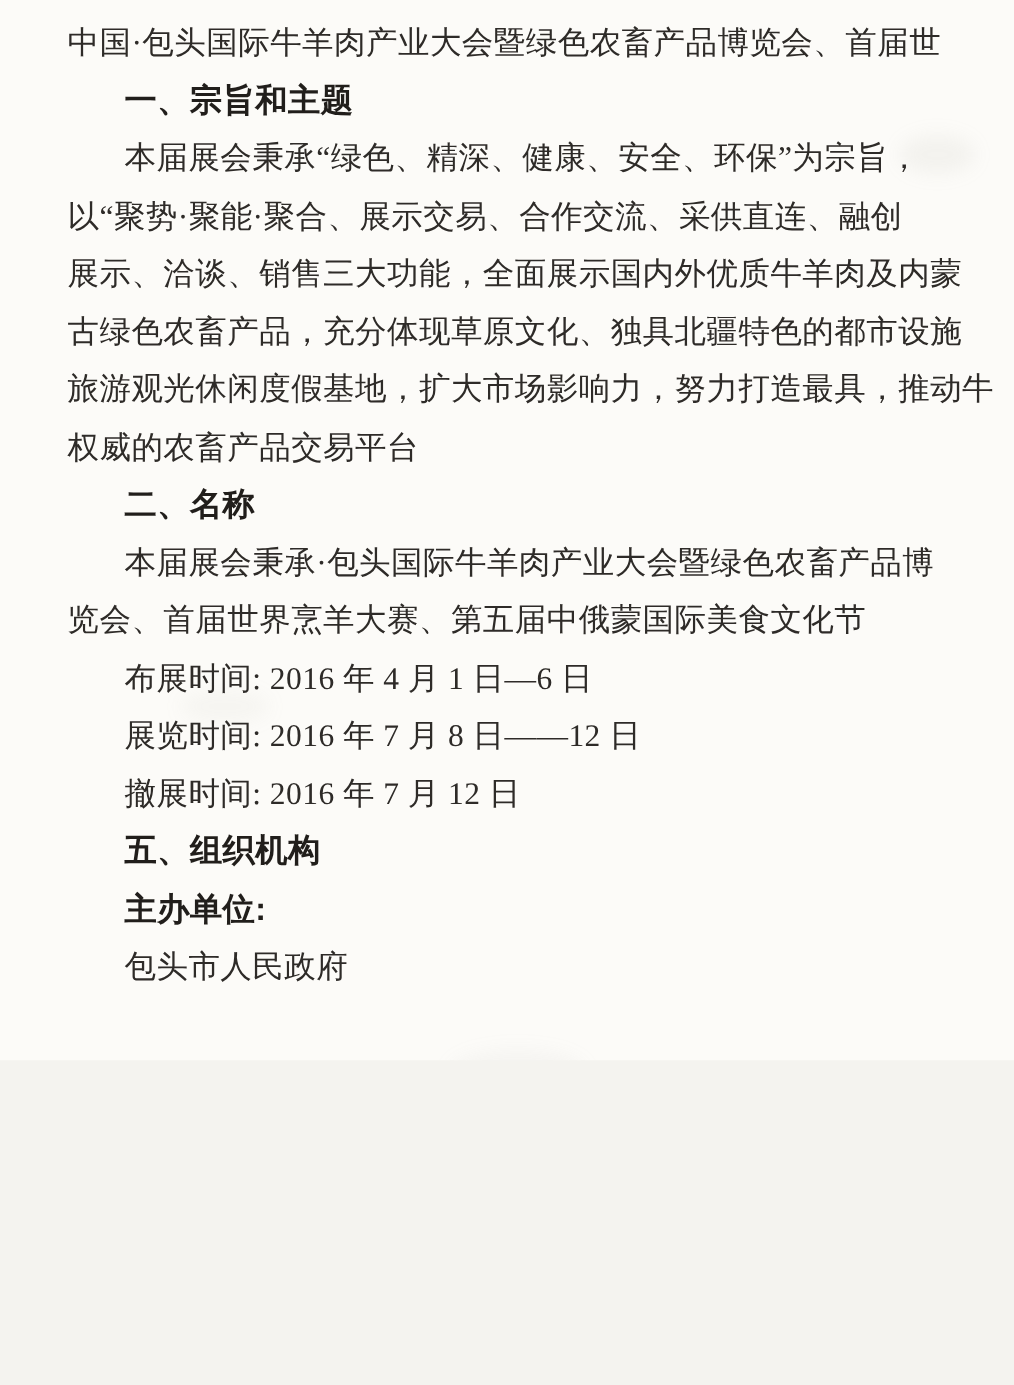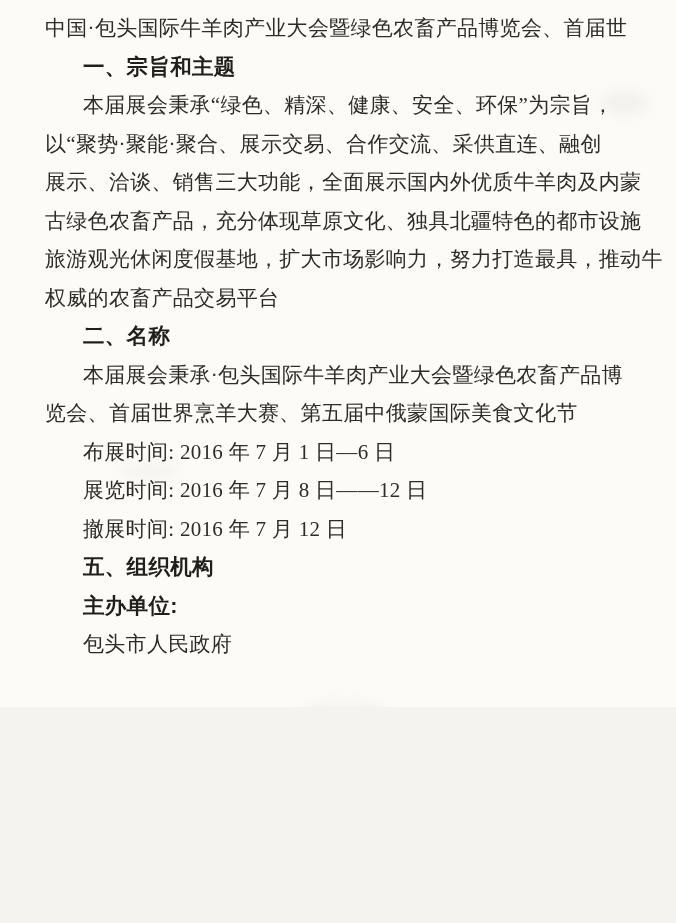--- a/index.html
+++ b/index.html
@@ -75,21 +75,21 @@
       <div class="line indent"><span class="seg-heading">一、宗旨和主题</span></div>
       <div class="line indent"><span class="seg-body">本届展会秉承“绿色、精深、健康、安全、环保”为宗旨，</span></div>
       <div class="line"><span class="seg-body">以“聚势·聚能·聚合、展示交易、合作交流、采供直连、融创</span></div>
       <div class="line"><span class="seg-body">展示、洽谈、销售三大功能，全面展示国内外优质牛羊肉及内蒙</span></div>
       <div class="line"><span class="seg-body">古绿色农畜产品，充分体现草原文化、独具北疆特色的都市设施</span></div>
       <div class="line"><span class="seg-body">旅游观光休闲度假基地，扩大市场影响力，努力打造最具，推动牛</span></div>
       <div class="line"><span class="seg-body">权威的农畜产品交易平台</span></div>
       <div class="line indent"><span class="seg-heading">二、名称</span></div>
       <div class="line indent"><span class="seg-body">本届展会秉承·包头国际牛羊肉产业大会暨绿色农畜产品博</span></div>
       <div class="line"><span class="seg-body">览会、首届世界烹羊大赛、第五届中俄蒙国际美食文化节</span></div>
-      <div class="line indent"><span class="seg-body">布展时间: 2016 年 7 月 1 日—6 日</span></div>
+      <div class="line indent"><span class="seg-body">布展时间: 2016 年 4 月 1 日—6 日</span></div>
       <div class="line indent"><span class="seg-body">展览时间: 2016 年 7 月 8 日——12 日</span></div>
       <div class="line indent"><span class="seg-body">撤展时间: 2016 年 7 月 12 日</span></div>
       <div class="line indent"><span class="seg-heading">五、组织机构</span></div>
       <div class="line indent"><span class="seg-heading">主办单位:</span></div>
       <div class="line indent"><span class="seg-body">包头市人民政府</span></div>
     </div>
   <div class="page-number">- 2 -</div>
 </div>
 
 </body></html>

